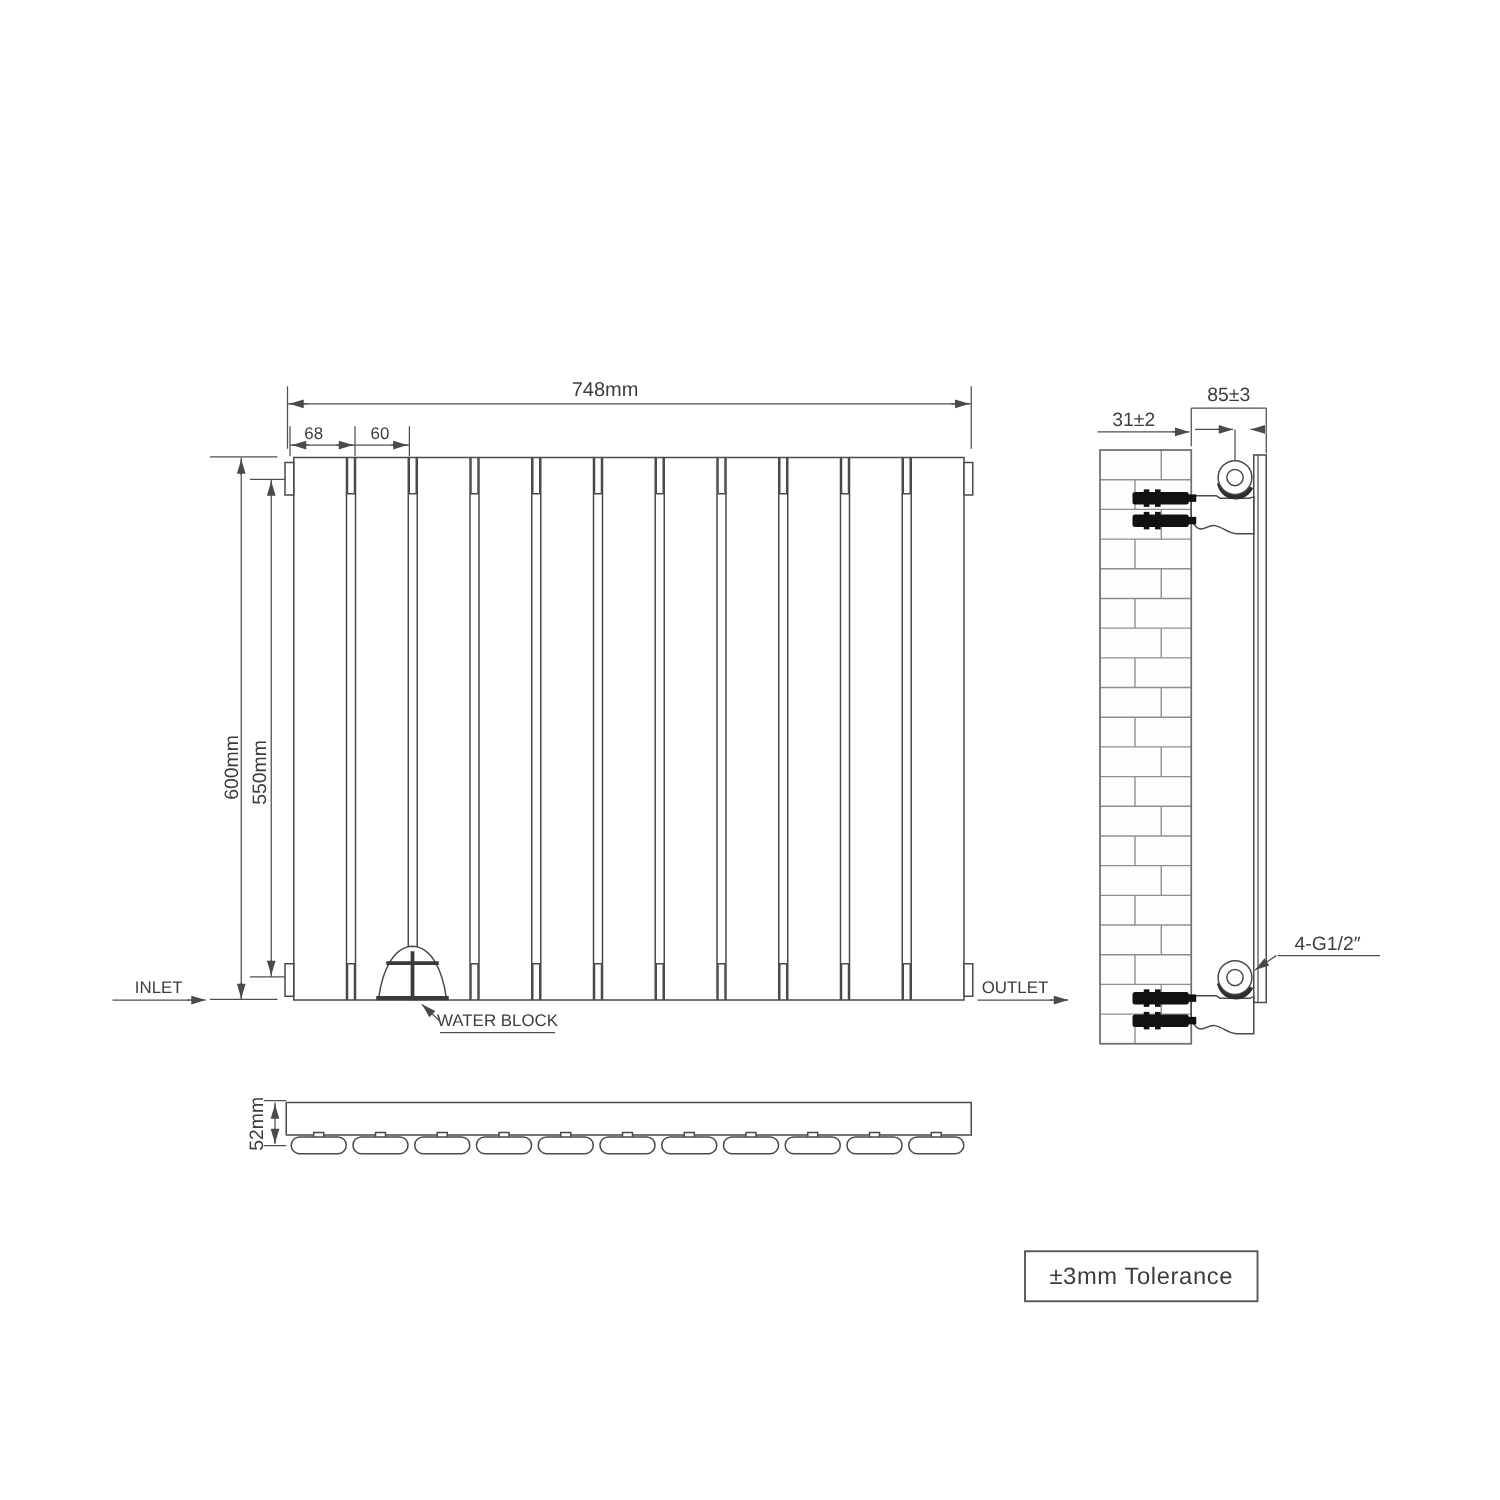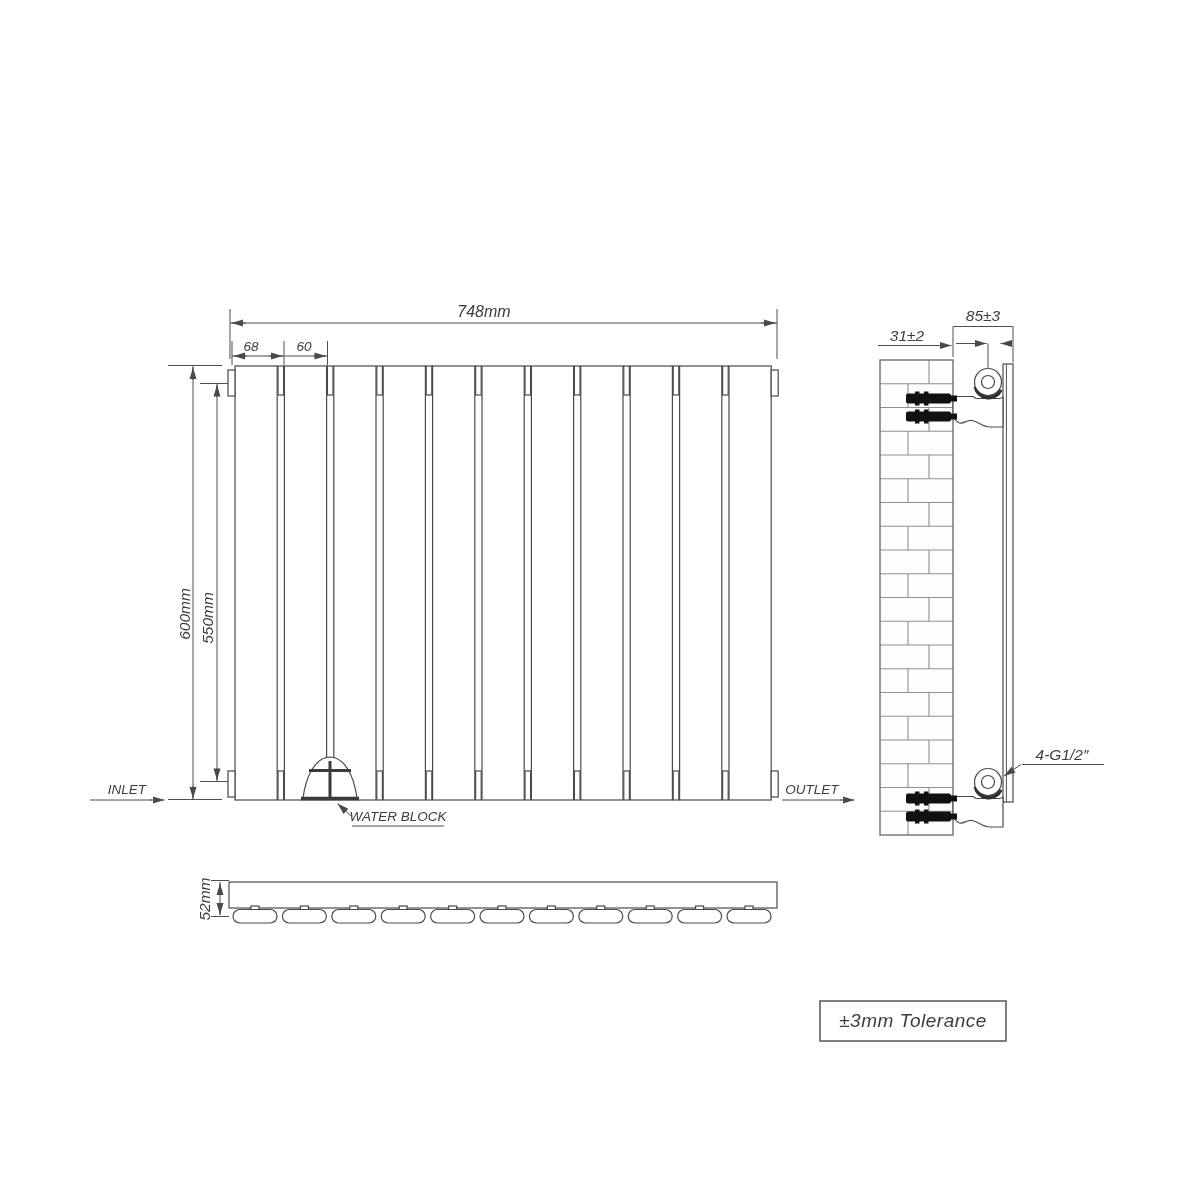--- a/index.html
+++ b/index.html
@@ -1,16 +1,16 @@
 <!DOCTYPE html>
 <html><head>
 <meta charset="utf-8">
 <style>
   html,body{margin:0;padding:0;background:#ffffff;}
-  .stage{position:relative;width:1200px;height:1200px;background:#ffffff;overflow:hidden;font-style:italic;}
+  .stage{position:relative;width:1200px;height:1200px;background:#ffffff;overflow:hidden;}
   svg{position:absolute;left:0;top:0;}
   text{fill:#3d3d3d;font-family:"Liberation Sans",sans-serif;}
   .t16{font-size:16px;}
   .t13{font-size:13.5px;}
   .t15{font-size:15.5px;}
   .t19{font-size:19px;letter-spacing:0.5px;}
   .ln{stroke:#4a4a4a;stroke-width:1.2;fill:none;}
   .fw{fill:#ffffff;}
   .dim{stroke:#4f4f4f;stroke-width:1;fill:none;}
   .brick{stroke:#8f8f8f;stroke-width:1.1;fill:none;}

